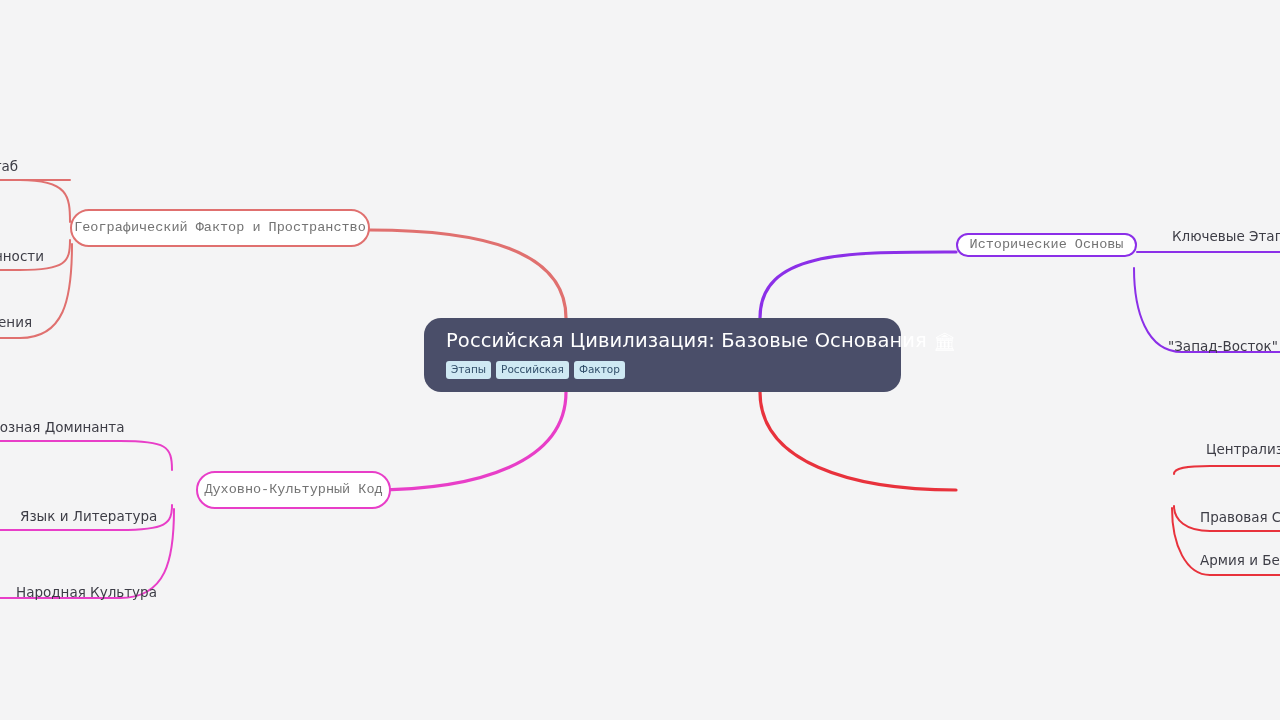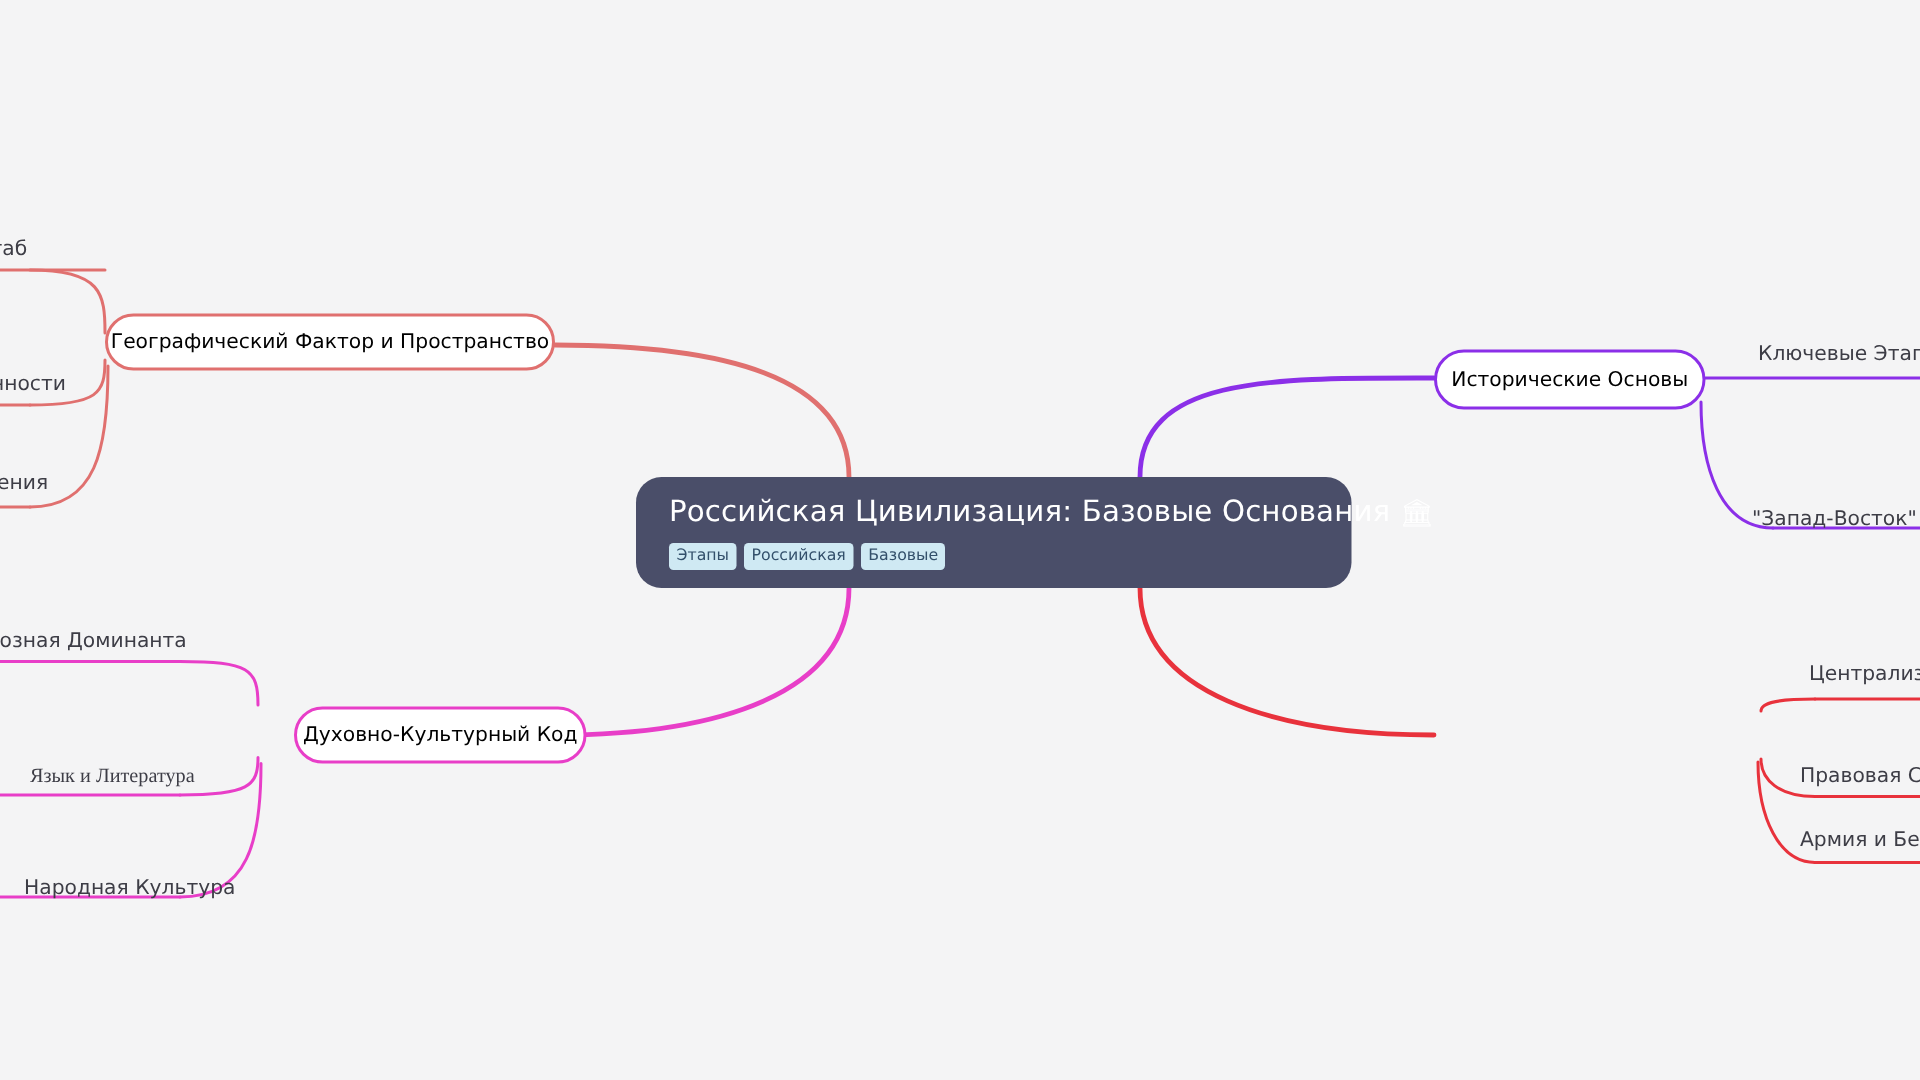--- a/index.html
+++ b/index.html
@@ -75,23 +75,24 @@
     border-style: solid;
     border-width: 2.5px;
     border-radius: 22px;
     box-sizing: border-box;
     display: flex;
     align-items: center;
     justify-content: center;
     white-space: nowrap;
   }
   .branch-label {
-    color: #000000;
+    color: #737373;
     font-size: 13.5px;
     line-height: 16px;
+    font-family: Liberation Mono, monospace;
   }
 
   
   .leaf {
     position: absolute;
     white-space: nowrap;
     color: #3d3d46;
     font-size: 13.5px;
     line-height: 17px;
   }
@@ -145,51 +146,51 @@
   </svg>
 
   <div class="root-node">
     <div class="root-title">
       <span>Российская Цивилизация: Базовые Основания</span>
       <span class="bank-icon">🏛</span>
     </div>
     <div class="root-tags">
       <span class="tag">Этапы</span>
       <span class="tag">Российская</span>
-      <span class="tag">Базовые</span>
+      <span class="tag">Фактор</span>
     </div>
   </div>
 
   <div class="branch-node" style="left:70px; top:209px; width:300px; height:38px; border-color:#e0706f;">
     <span class="branch-label">Географический Фактор и Пространство</span>
   </div>
 
   <div class="branch-node" style="left:172px; top:471px; width:195px; height:38px; border-color:#e83ec8;margin-left:24px;">
     <span class="branch-label">Духовно-Культурный Код</span>
   </div>
 
-  <div class="branch-node" style="left:956px; top:233px; width:181px; height:40px; border-color:#8b2fe8;">
+  <div class="branch-node" style="left:956px; top:233px; width:181px; height:24px; border-color:#8b2fe8;">
     <span class="branch-label">Исторические Основы</span>
   </div>
 
 
   <div class="leaf" style="left:-46px; top:158px;">
     <span>Масштаб</span>
   </div>
   <div class="leaf" style="left:-48px; top:248px;">
     <span>Равнинности</span>
   </div>
   <div class="leaf" style="left:-88px; top:314px;">
     <span>Пути Сообщения</span>
   </div>
 
   <div class="leaf" style="left:-50px; top:419px;">
     <span>Религиозная Доминанта</span>
   </div>
-  <div class="leaf" style="left:20px; top:508px;font-family:Liberation Serif, serif;">
+  <div class="leaf" style="left:20px; top:508px;">
     <span>Язык и Литература</span>
   </div>
   <div class="leaf" style="left:16px; top:584px;">
     <span>Народная Культура</span>
   </div>
 
   <div class="leaf" style="left:1172px; top:228px;">
     <span>Ключевые Этапы</span>
   </div>
   <div class="leaf" style="left:1168px; top:338px;">

